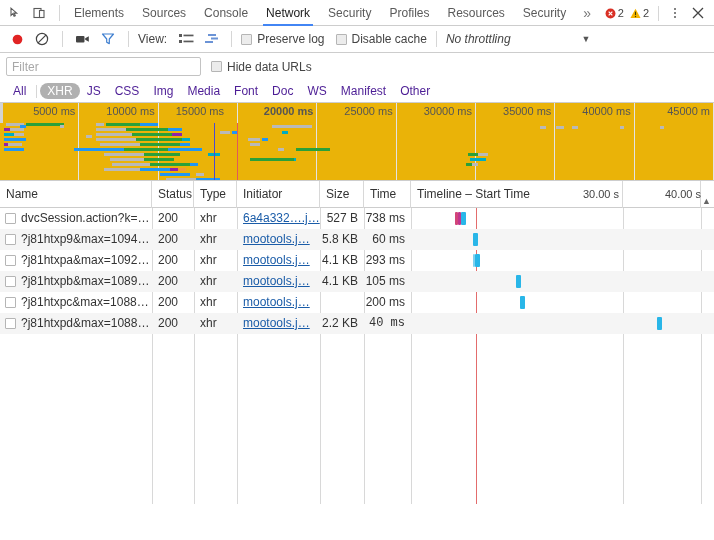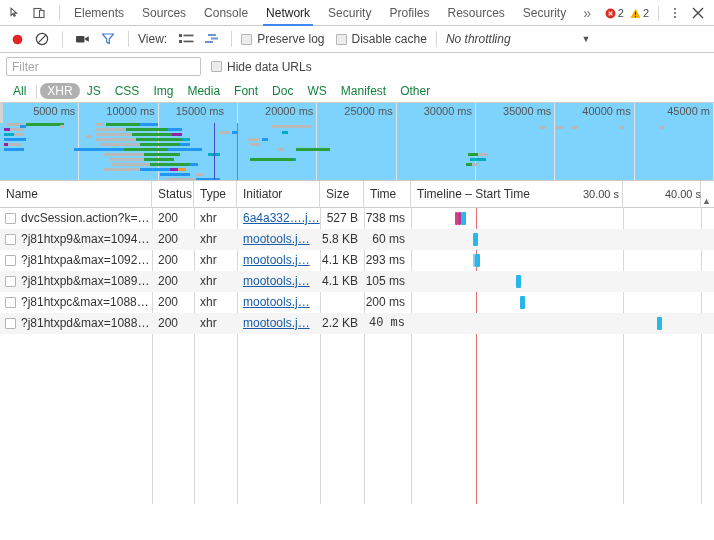--- a/index.html
+++ b/index.html
@@ -72,28 +72,28 @@
     font-family:"Liberation Sans", sans-serif;
   }
   .filter-input::placeholder { color:#a8a8a8; }
 
   
   .typerow {
     display:flex; align-items:center; height:23px; padding:0 6px; gap:0;
     border-bottom:1px solid #cdcdcd; background:#fff;
   }
   .type {
-    font-size:12px; color:#15803d; padding:1px 7px; border-radius:8px; cursor:pointer;
+    font-size:12px; color:#4c1d95; padding:1px 7px; border-radius:8px; cursor:pointer;
     white-space:nowrap;
   }
   .type.sel { background:#b0b0b0; color:#fff; }
   .type-sep { width:1px; height:13px; background:#d6d6d6; margin:0 3px; }
 
   
-  .overview { position:relative; height:78px; border-bottom:1px solid #cdcdcd; background:#7dd3fc; overflow:hidden; }
+  .overview { position:relative; height:78px; border-bottom:1px solid #cdcdcd; background:#eab308; overflow:hidden; }
   .ruler { position:absolute; top:0; left:0; right:0; height:20px; }
   .rtick {
     position:absolute; top:0; height:78px; border-right:1px solid #e3e3e3;
   }
   .rlabel {
     position:absolute; top:2px; font-size:11px; color:#555;
     transform:translateX(-100%); padding-right:4px; white-space:nowrap;
   }
   .ov-band { position:absolute; left:0; top:20px; right:0; bottom:0; }
   .ovbar { position:absolute; height:3px; border-radius:0; }
@@ -280,21 +280,21 @@
 <div class="overview">
   <div class="ov-left-edge"></div>
   <div class="ruler" id="ov-ruler">
         <div class="rtick" style="left: 78.3333px;"></div>
         <div class="rlabel" style="left: 79.3333px;">5000 ms</div>
         <div class="rtick" style="left: 157.667px;"></div>
         <div class="rlabel" style="left: 158.667px;">10000 ms</div>
         <div class="rtick" style="left: 237px;"></div>
         <div class="rlabel" style="left: 228px;">15000 ms</div>
         <div class="rtick" style="left: 316.333px;"></div>
-        <div class="rlabel" style="left: 317.333px;">20000 ms</div>
+        <div class="rlabel" style="left: 317.333px; font-weight: bold;">20000 ms</div>
         <div class="rtick" style="left: 395.667px;"></div>
         <div class="rlabel" style="left: 396.667px;">25000 ms</div>
         <div class="rtick" style="left: 475px;"></div>
         <div class="rlabel" style="left: 476px;">30000 ms</div>
         <div class="rtick" style="left: 554.333px;"></div>
         <div class="rlabel" style="left: 555.333px;">35000 ms</div>
         <div class="rtick" style="left: 633.667px;"></div>
         <div class="rlabel" style="left: 634.667px;">40000 ms</div>
         <div class="rtick" style="left: 713px;"></div>
         <div class="rlabel" style="left: 714px;">45000 m</div>

